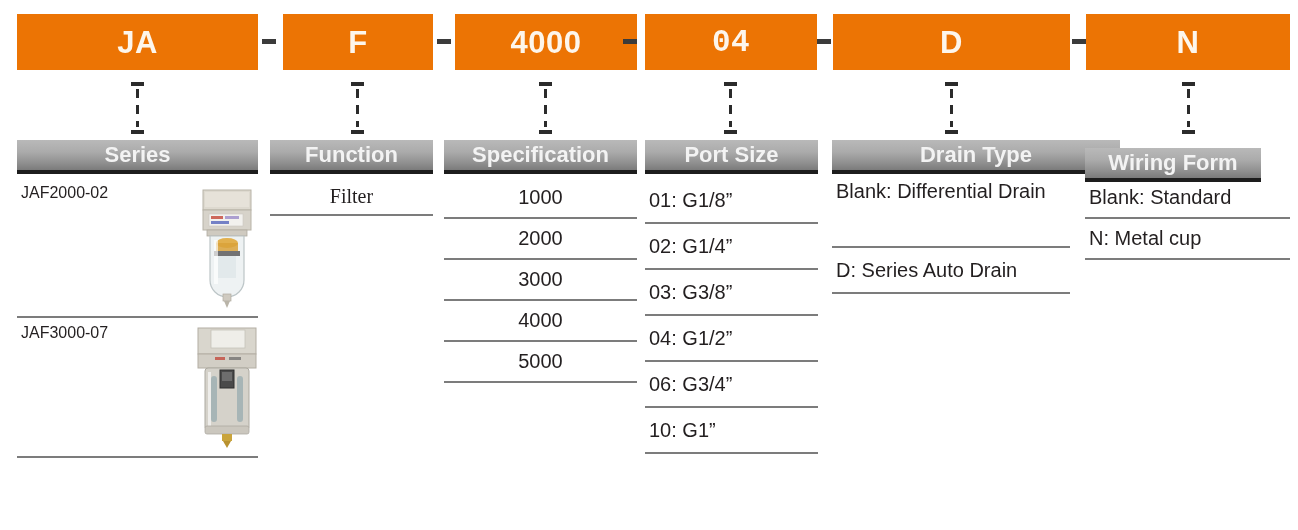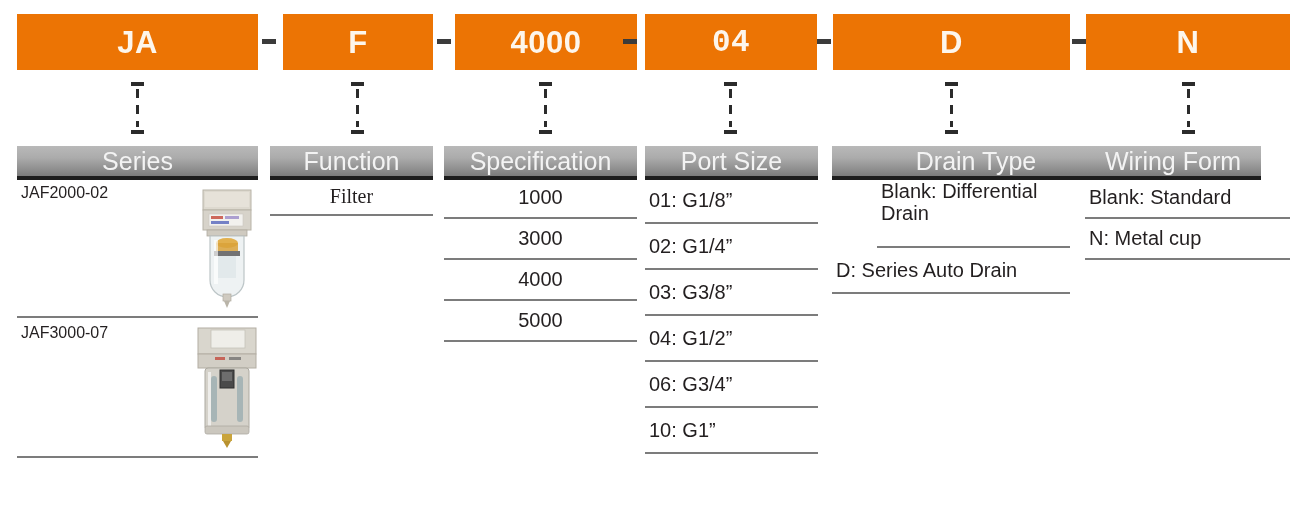--- a/index.html
+++ b/index.html
@@ -75,31 +75,32 @@
       #2b2b2b 0px,
       #2b2b2b 9px,
       rgba(255,255,255,0) 9px,
       rgba(255,255,255,0) 16px
     );
   }
 
   
   .col-header {
     position: absolute;
-    top: 146px;
+    top: 140px;
     height: 30px;
     background: linear-gradient(to bottom, #b9b9b9 0%, #ababab 40%, #8e8e8e 78%, #7b7b7b 100%);
     border-bottom: 4px solid #1d1d1d;
     display: flex;
     align-items: center;
     justify-content: center;
     color: #f3f3f3;
-    font-size: 25px;
+    font-size: 22px;
     line-height: 1;
     box-sizing: content-box;
+    font-weight: bold;
   }
 
   
   .col-list {
     position: absolute;
     top: 178px;
   }
   .opt-row {
     position: relative;
     border-bottom: 2px solid #7c7c7c;
@@ -110,21 +111,20 @@
     align-items: center;
     padding: 0 4px;
   }
   .opt-row.center { justify-content: center; }
   .opt-row.left { justify-content: flex-start; }
   .opt-row.two-line {
     align-items: flex-start;
     padding-top: 2px;
     line-height: 1.12;
     display: block;
-    margin-left: 45px;
   }
   .list-function .opt-row { height: 38px; font-family: Liberation Serif, serif; }
   .list-spec .opt-row { height: 41px; }
   .list-port .opt-row { height: 46px; }
   .list-drain .opt-row { height: 46px; }
   .list-drain .opt-row.two-line { height: 70px; }
   .list-wiring .opt-row { height: 41px; }
 
   
   .series-row {
@@ -203,21 +203,21 @@
     <div class="cap top"></div>
     <div class="stem"></div>
     <div class="cap bottom"></div>
   </div>
 
   <div class="col-header" style="left:17px;  width:241px;">Series</div>
   <div class="col-header" style="left:270px; width:163px;">Function</div>
   <div class="col-header" style="left:444px; width:193px;">Specification</div>
   <div class="col-header" style="left:645px; width:173px;">Port Size</div>
   <div class="col-header" style="left:832px; width:288px;">Drain Type</div>
-  <div class="col-header" style="left:1085px; width:176px;">Wiring Form</div>
+  <div class="col-header" style="left:1085px; width:176px;margin-top:8px;">Wiring Form</div>
 
   <div class="col-list list-series" style="left:17px; width:241px;">
 
     <div class="series-row">
       <span class="series-label">JAF2000-02</span>
       <span class="series-figure">
         <svg class="filter-svg" viewBox="0 0 84 132" width="84" height="132" xmlns="http://www.w3.org/2000/svg">
 
           <rect x="18" y="8" width="48" height="20" fill="#ddd9cf" stroke="#b8b3a7" stroke-width="1"></rect>
           <rect x="20" y="10" width="44" height="15" fill="#e6e2d9"></rect>
@@ -282,20 +282,23 @@
     <div class="opt-row center">
       <span>Filter</span>
     </div>
   </div>
 
   <div class="col-list list-spec" style="left:444px; width:193px;">
     <div class="opt-row center">
       <span>1000</span>
     </div>
     <div class="opt-row center">
+      <span>2000</span>
+    </div>
+    <div class="opt-row center">
       <span>3000</span>
     </div>
     <div class="opt-row center">
       <span>4000</span>
     </div>
     <div class="opt-row center">
       <span>5000</span>
     </div>
   </div>
 

